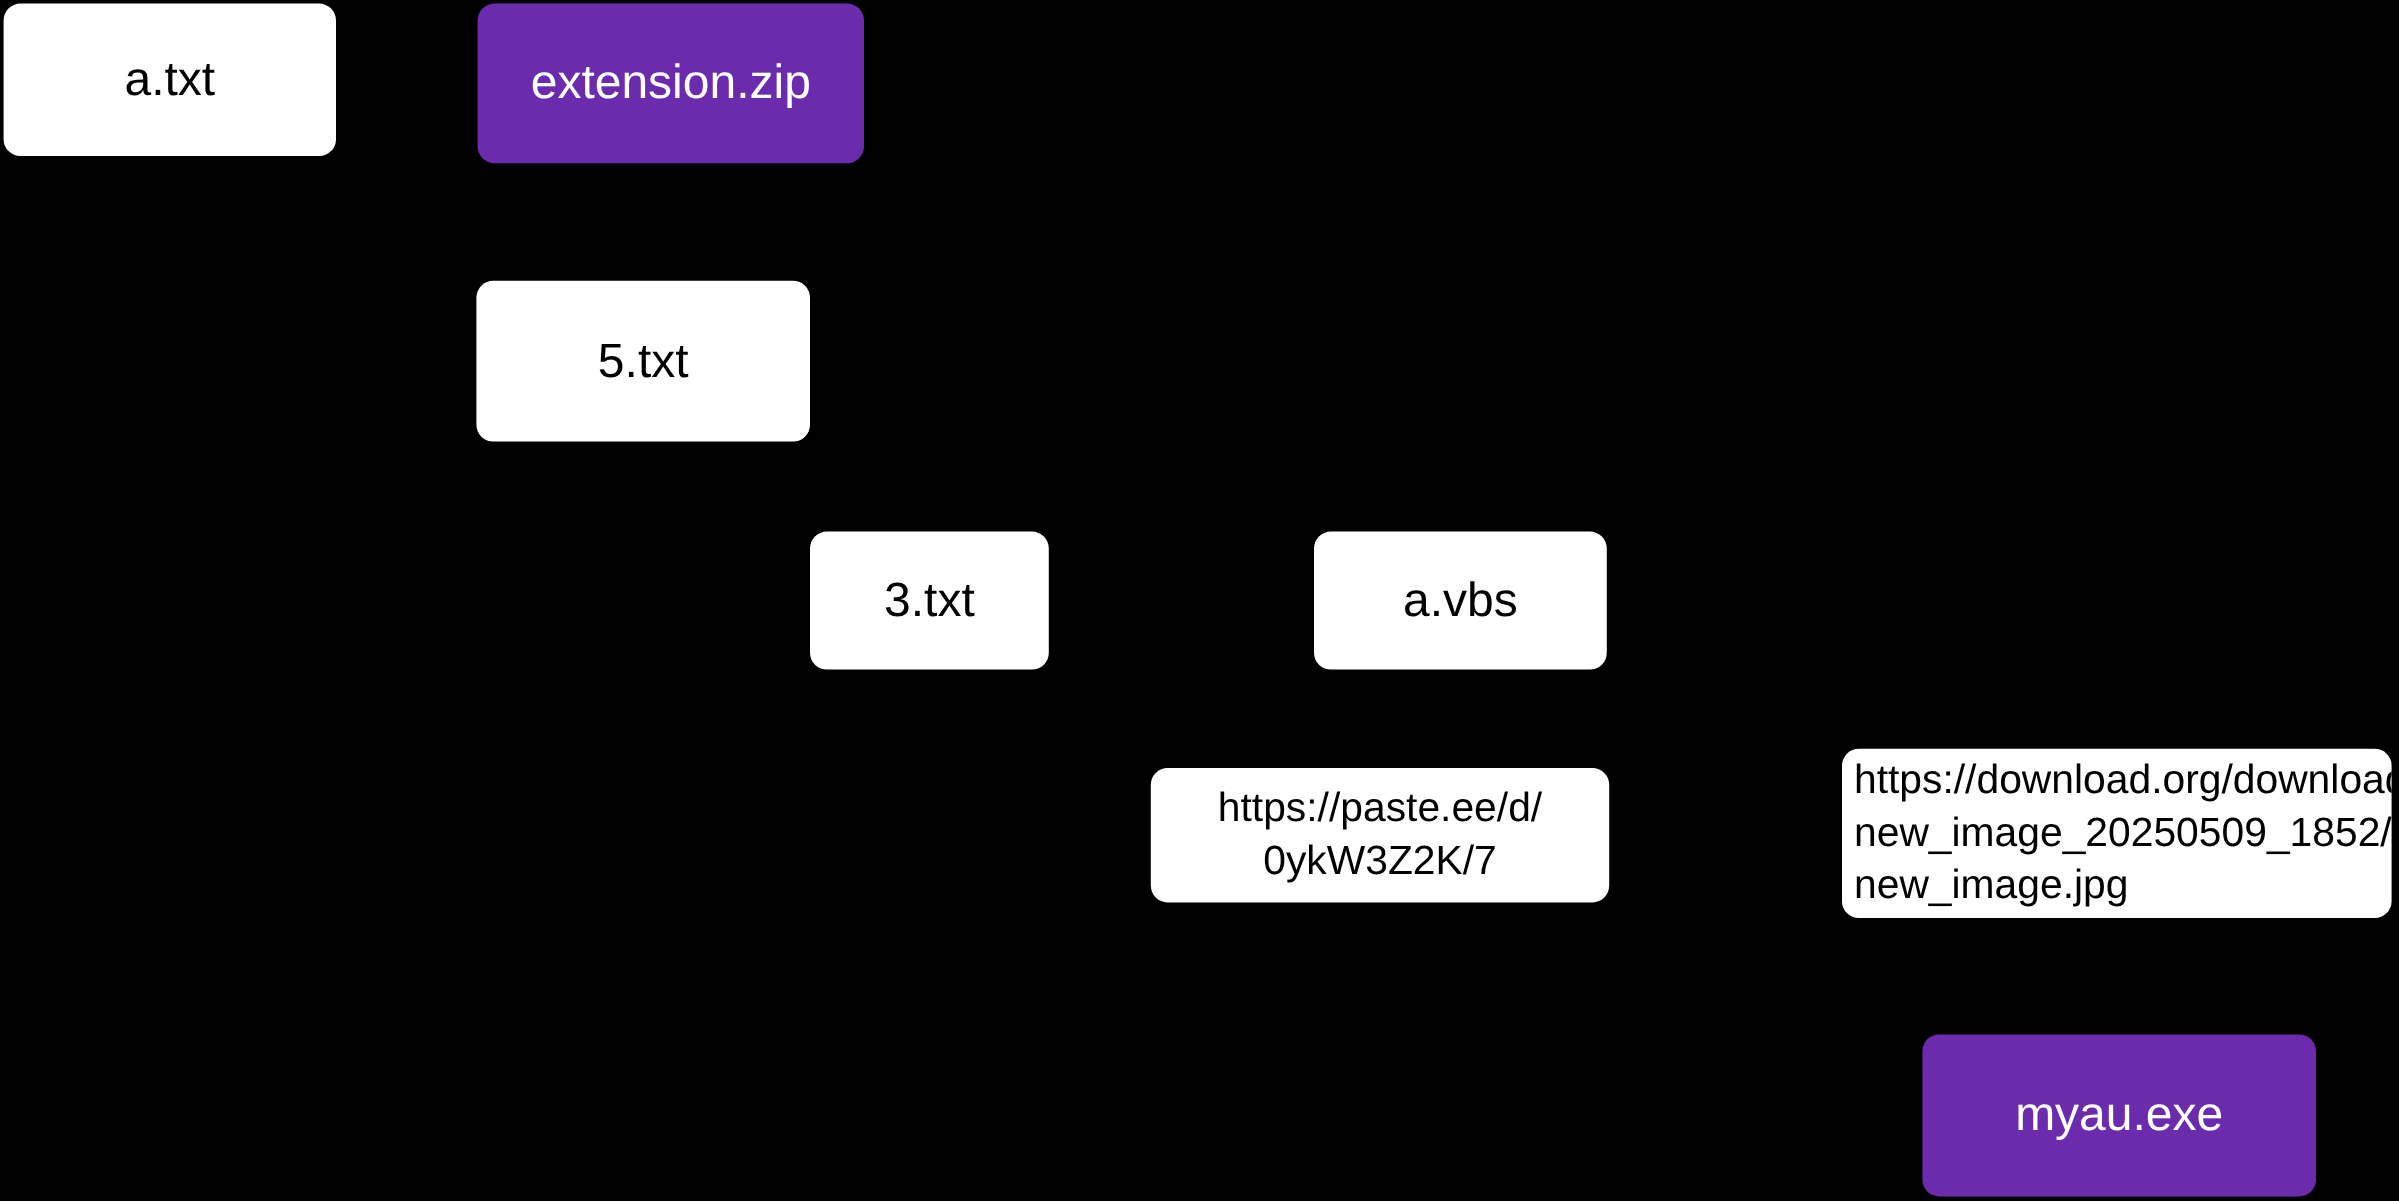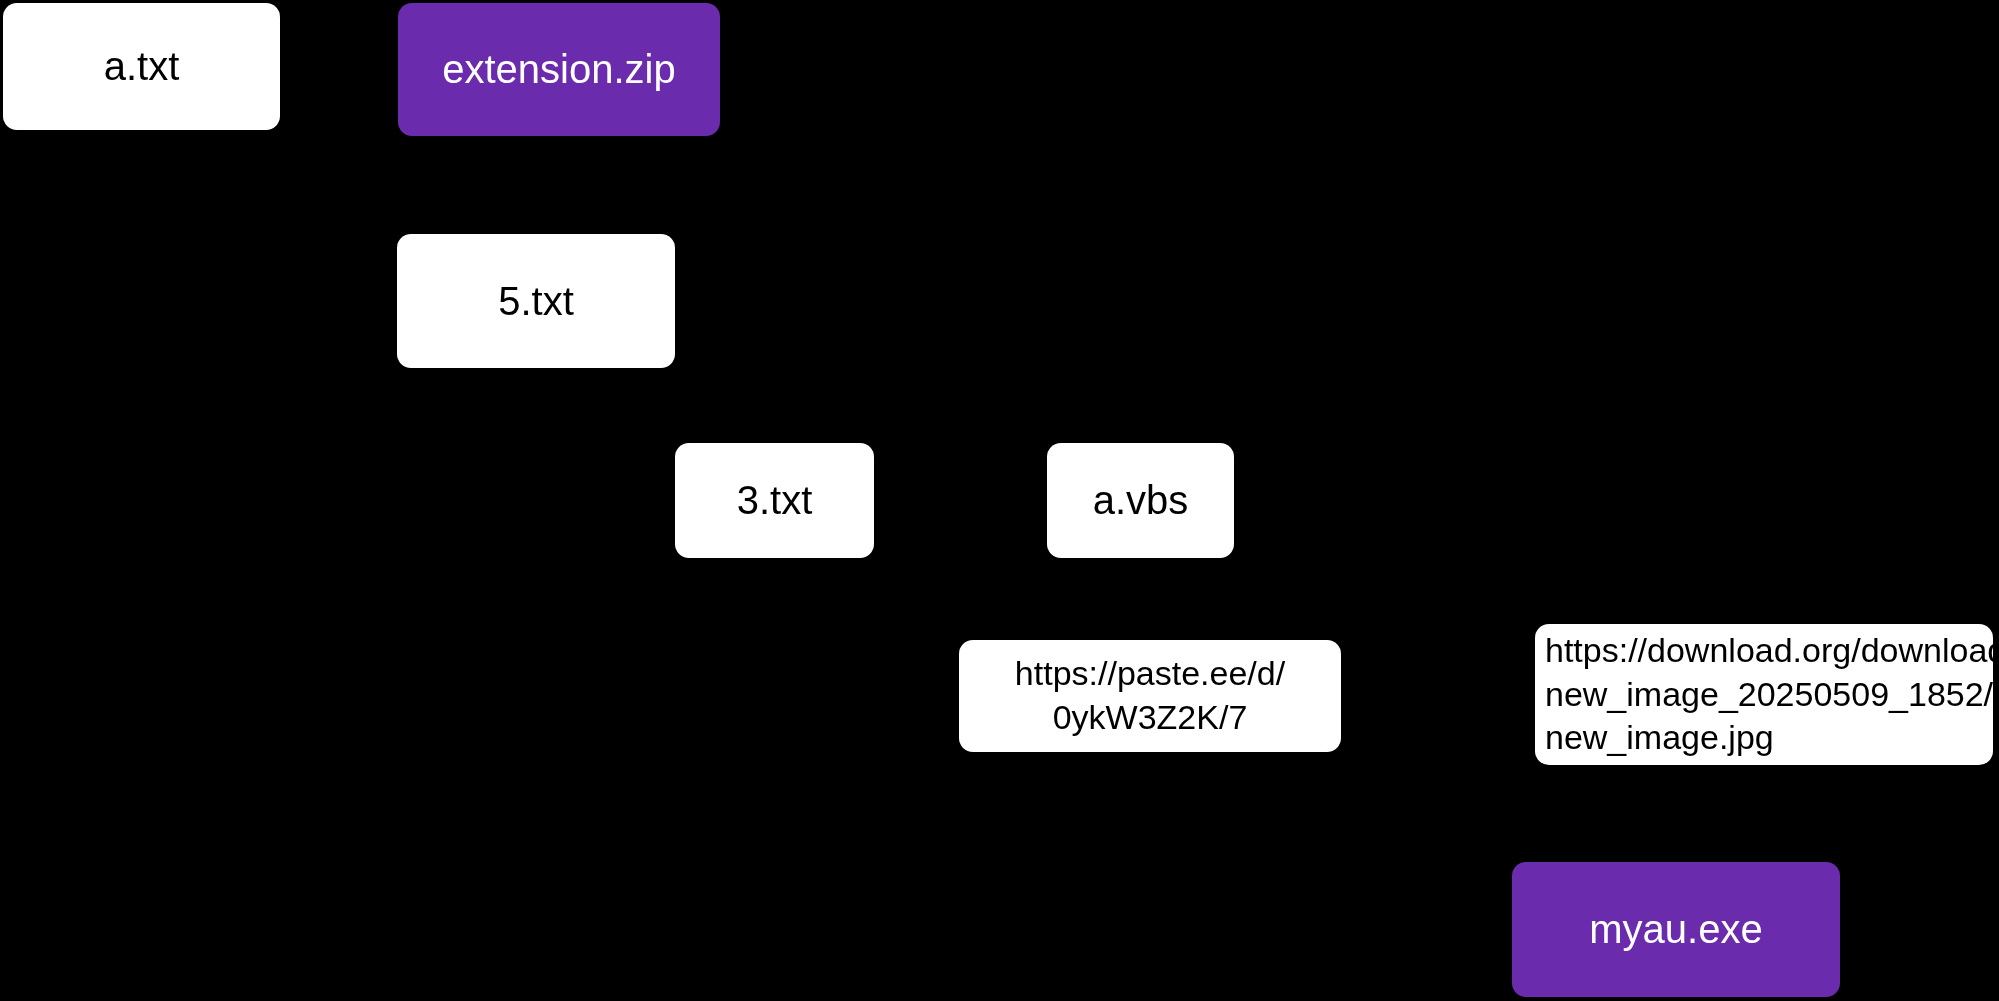--- a/index.html
+++ b/index.html
@@ -70,25 +70,25 @@
 
   .node.url.centered .node-label {
     text-align: center;
   }
 
   
   #node-a-txt        { left: 3px;    top: 3px;    width: 277px;  height: 127px; }
   #node-extension-zip{ left: 398px;  top: 3px;    width: 322px;  height: 133px; }
   #node-1-txt        { left: 397px;  top: 234px;  width: 278px;  height: 134px; }
   #node-3-txt        { left: 675px;  top: 443px;  width: 199px;  height: 115px; }
-  #node-a-vbs        { left: 1047px; top: 443px;  width: 187px;  height: 115px; }
+  #node-a-vbs        { left: 1095px; top: 443px;  width: 244px;  height: 115px; }
   #node-paste-ee     { left: 959px;  top: 640px;  width: 382px;  height: 112px; }
   #node-archive-org  { left: 1535px; top: 624px;  width: 458px;  height: 141px; }
   #node-2-txt        { left: 675px;  top: 870px;  width: 207px;  height: 117px; }
-  #node-myau-exe     { left: 1512px; top: 862px;  width: 328px;  height: 135px; }
+  #node-myau-exe     { left: 1602px; top: 862px;  width: 328px;  height: 135px; }
 </style>
 </head>
 <body>
 
 <div id="diagram-canvas">
 
   <div class="node file-purple short" id="node-extension-zip">
     <span class="node-label">extension.zip</span>
   </div>
 

